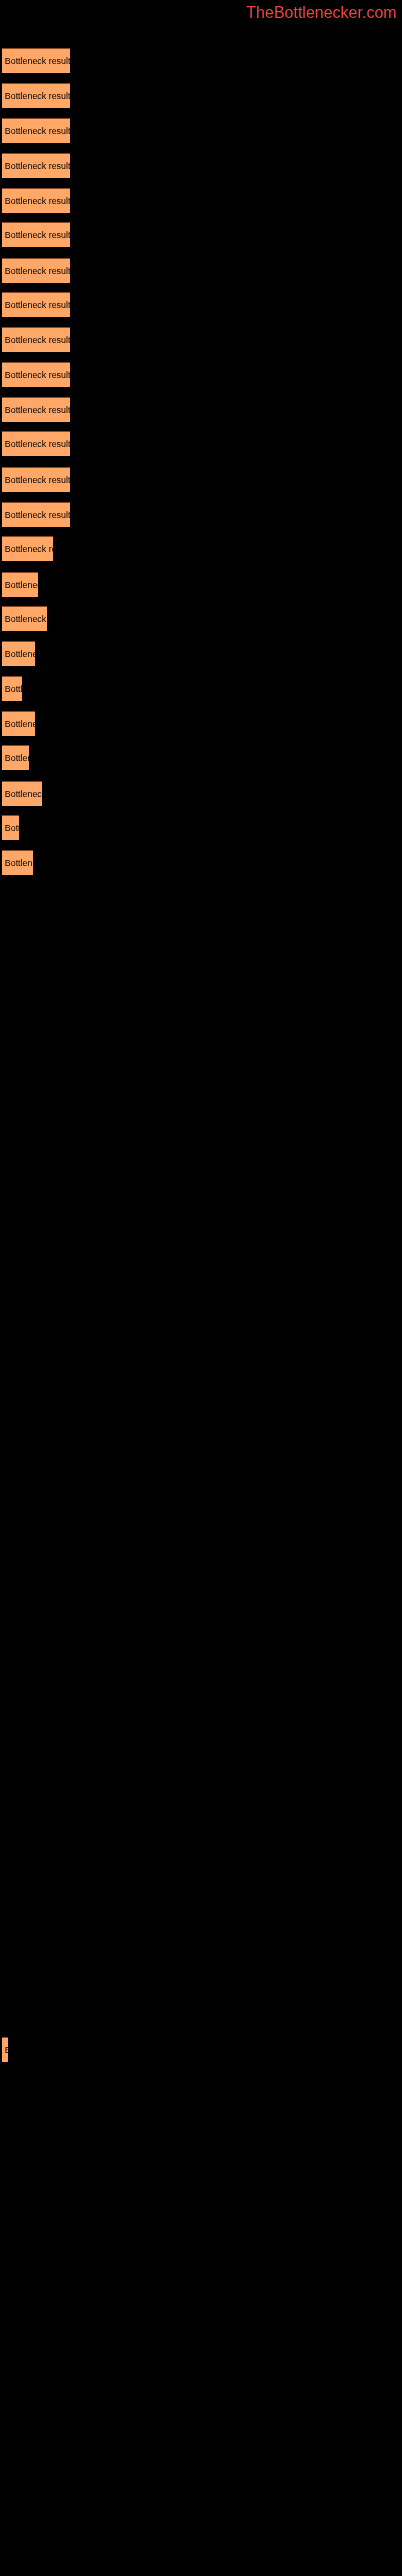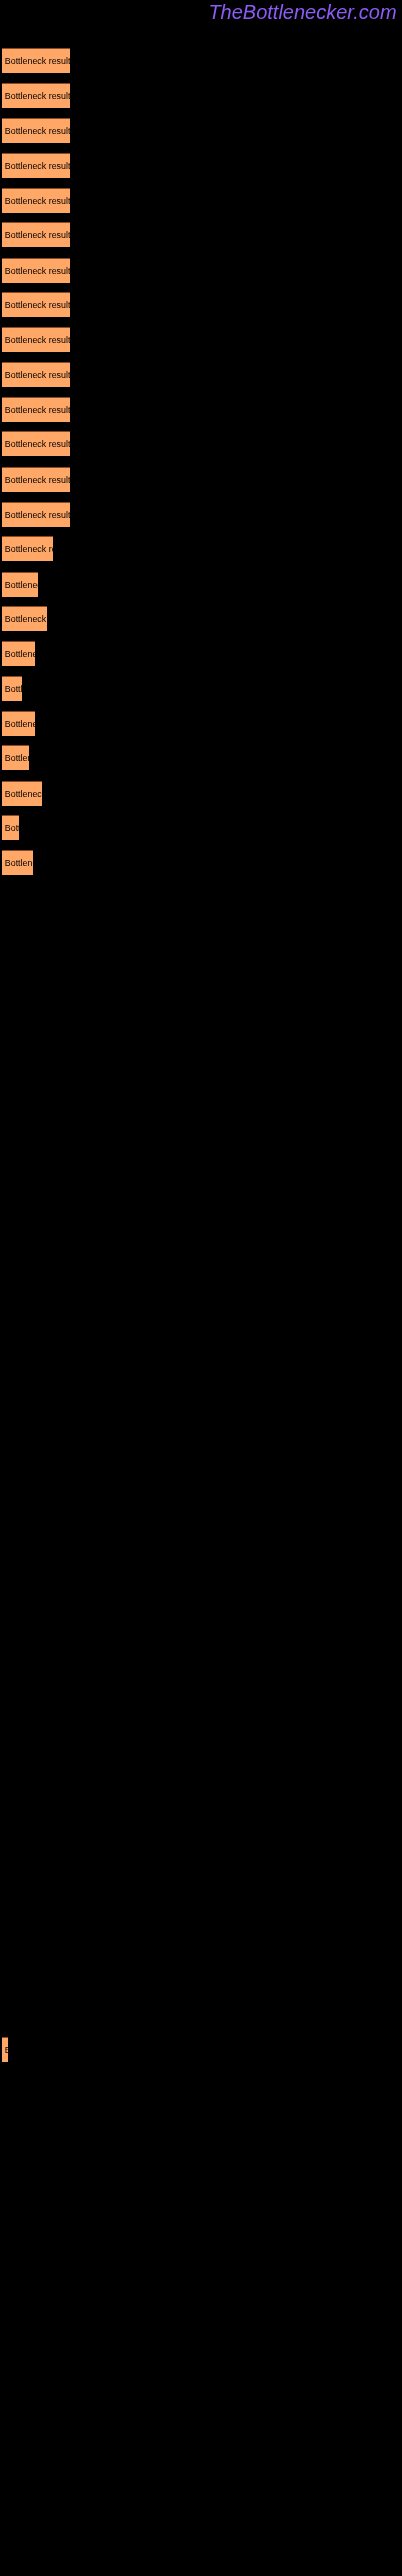--- a/index.html
+++ b/index.html
@@ -21,27 +21,26 @@
     top: 0;
     width: 403px;
     height: 2576px;
     background: #000000;
   }
 
   .chart-title {
     position: absolute;
     right: 6.4px;
     top: 1.6px;
-    font-size: 20px;
+    font-size: 16px;
     line-height: 21px;
-    color: #8b5cf6;
+    color: #ef4444;
     font-family: "Liberation Sans", sans-serif;
     white-space: nowrap;
     letter-spacing: 0px;
-    font-style: italic;
   }
 
   .bars-layer {
     position: absolute;
     left: 0;
     top: 0;
     width: 403px;
     height: 2576px;
   }
 

